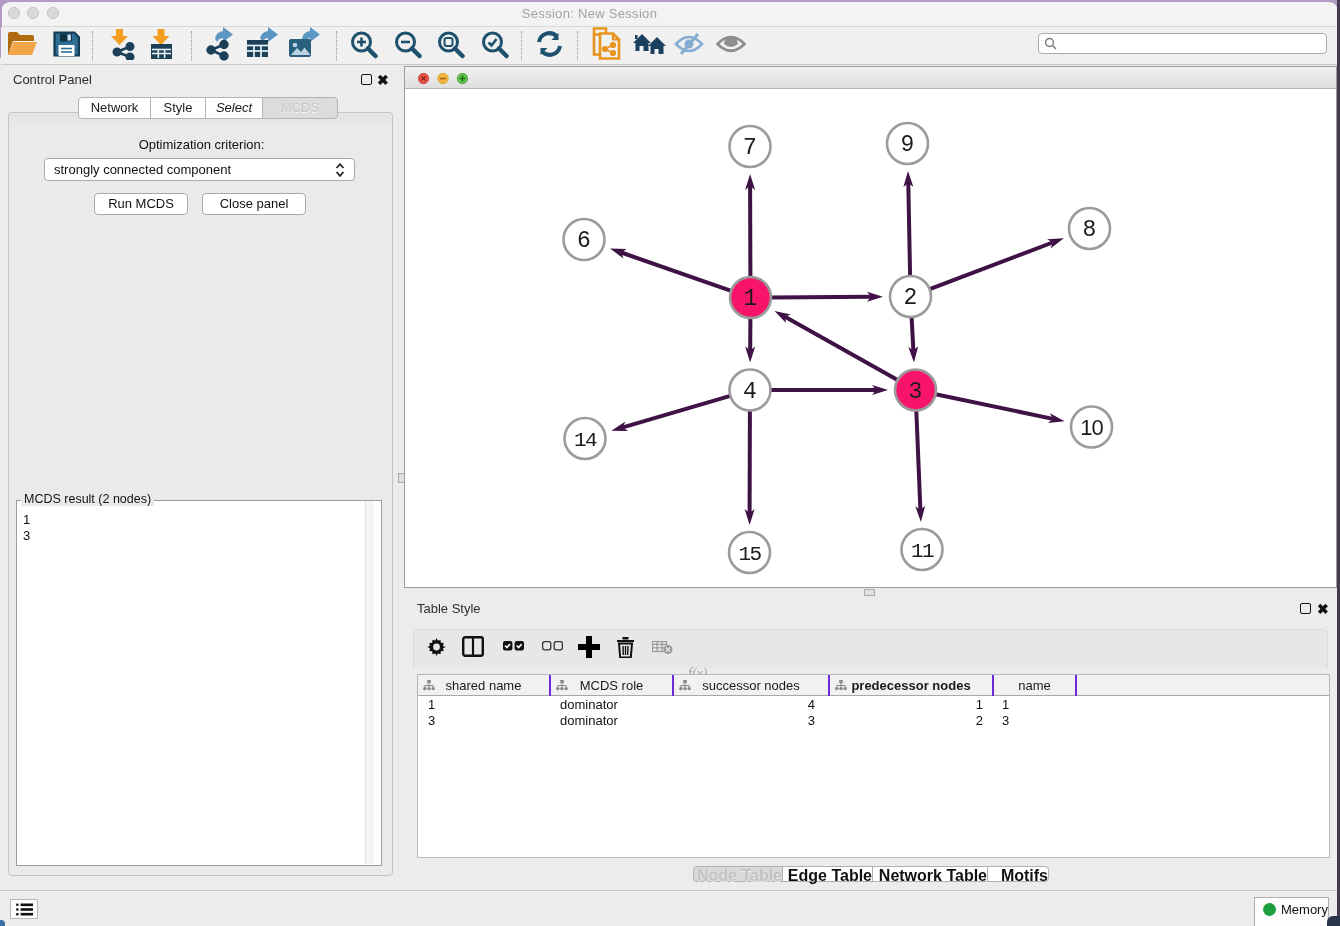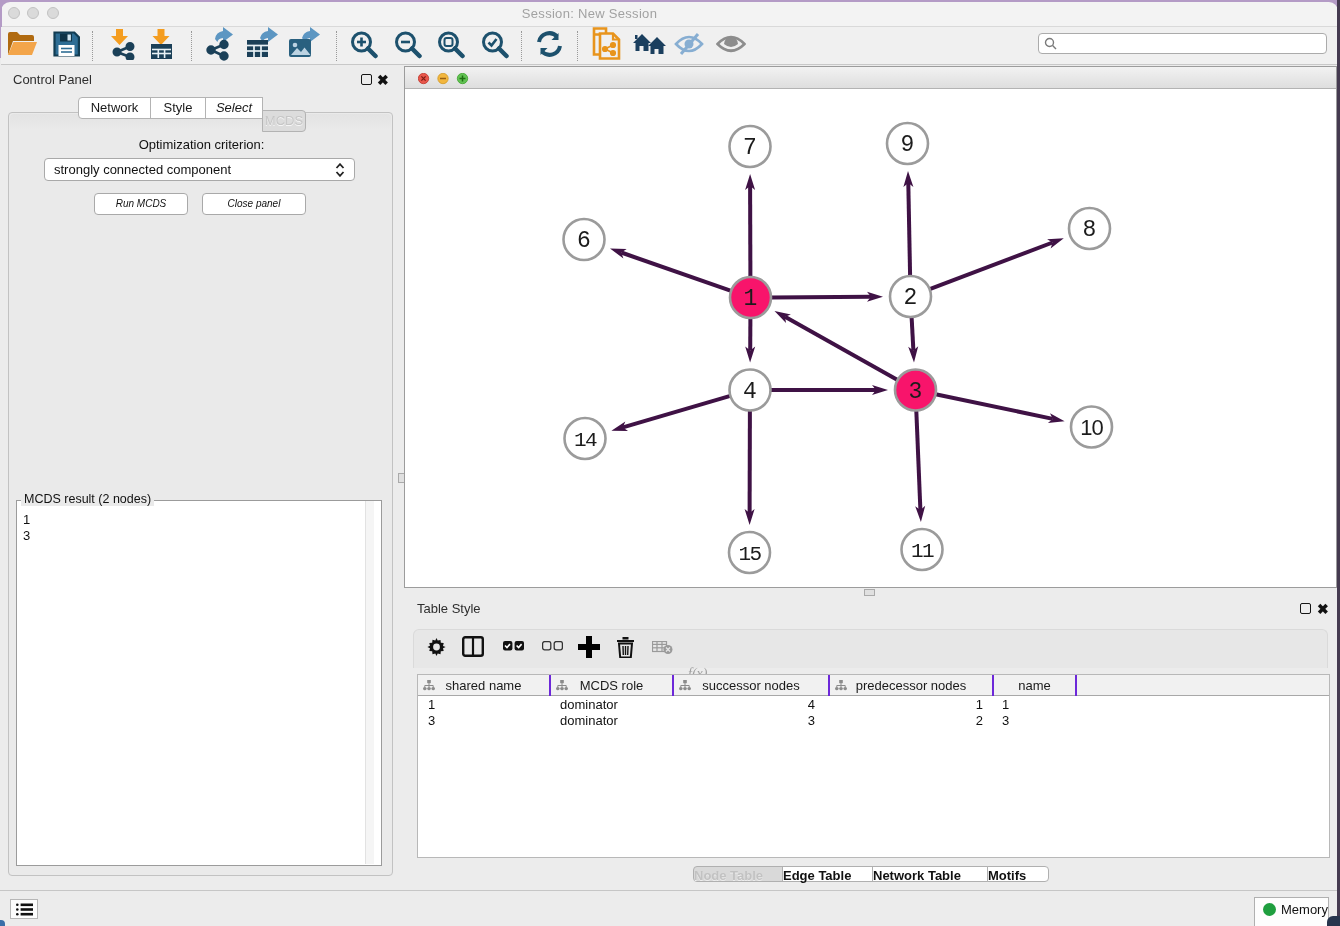--- a/index.html
+++ b/index.html
@@ -21,41 +21,41 @@
 #cpanel { left:0; top:65px; width:403px; height:825px; background:#ececec; }
 .paneltitle { font-size:13px; color:#2e2e2e; }
 .maxbox { width:11px; height:11px; border:1.8px solid #151515; border-radius:2px; background:transparent;}
 .xicon { font-size:14px; font-weight:bold; color:#111; line-height:12px;}
 .tab { position:absolute; top:0; height:22px; border:1px solid #b3b3b3; background:#fff; color:#1a1a1a; font-size:13px; text-align:center; line-height:20px; }
 .tabsel { background:#dcdcdc; color:#c6c6c6; text-shadow:0 1px 0 #f5f5f5; }
 #cpbody { left:8px; top:112px; width:385px; height:764px; background:#eaeaea; border:1px solid #c2c2c2; border-radius:4px; }
 #cpbody .innerhead { position:absolute; left:1px; top:1px; right:1px; height:16px; background:linear-gradient(#e3e3e3,#eaeaea); border-radius:4px 4px 0 0;}
 #optlabel { left:0; top:137px; width:403px; text-align:center; font-size:13px; color:#111; }
 #dropdown { left:44px; top:158px; width:311px; height:23px; background:#fff; border:1px solid #a9a9a9; border-radius:4px; font-size:13px; color:#111; line-height:21px; padding-left:9px; }
-.btn { position:absolute; height:22px; background:#fff; border:1px solid #a9a9a9; border-radius:4px; font-size:10px; color:#111; text-align:center; line-height:20px;font-style:italic; }
+.btn { position:absolute; height:22px; background:#fff; border:1px solid #a9a9a9; border-radius:4px; font-size:13px; color:#111; text-align:center; line-height:20px; }
 
 #grpbox { left:16px; top:500px; width:366px; height:366px; border:1px solid #9b9b9b; background:#fff; }
 #grplabel { left:21px; top:492px; background:#eaeaea; padding:0 3px; font-size:12.5px; color:#111; }
 #grpscroll { left:365px; top:501px; width:9px; height:363px; background:#f5f5f5; border-left:1px solid #e2e2e2;}
 .mono13 { font-size:13px; color:#111; }
 #vgrip { left:398px; top:473px; width:7px; height:10px; background:#e0e0e0; border:1px solid #aaa; }
 #hgrip { left:864px; top:589px; width:11px; height:7px; background:#e0e0e0; border:1px solid #aaa; }
 
 #netwin { left:404px; top:66px; width:933px; height:522px; background:#fff; border:1px solid #9c9c9c; }
 #nettitle { position:absolute; left:0; top:0; width:100%; height:22px; background:linear-gradient(#f2f2f2,#dedede); border-bottom:1px solid #b3b3b3; }
 #netname { position:absolute; top:4px; left:0; width:100%; text-align:center; font-size:13.5px; font-weight:bold; color:#1a1a1a; letter-spacing:.3px;}
 
 #tpanel { left:404px; top:597px; width:933px; height:293px; background:#ececec; }
 #ttoolbar { position:absolute; left:413px; top:629px; width:915px; height:39px; background:#e7e7e7; border:1px solid #dadada; border-radius:6px 6px 0 0; border-bottom:none;}
 #ttable { position:absolute; left:417px; top:674px; width:913px; height:184px; background:#fff; border:1px solid #b8b8b8; }
 #thead { position:absolute; left:0; top:0; width:100%; height:21px; background:#f1f1f1; border-bottom:1px solid #a8a8a8;}
 .th { position:absolute; top:0; height:21px; border-right:2px solid #6d28d9; font-size:13px; color:#1a1a1a; text-align:center; line-height:21px;}
 .td { position:absolute; font-size:13px; color:#111; }
 
-.btab { position:absolute; top:866px; height:16px; border:1px solid #b0b0b0; background:#fff; font-size:13px; font-weight:bold; color:#111; text-align:left; line-height:18px;}
+.btab { position:absolute; top:866px; height:16px; border:1px solid #b0b0b0; background:#fff; font-size:16px; font-weight:bold; color:#111; text-align:right; line-height:18px;}
 .btabsel { background:#d9d9d9; color:#c2c2c2; text-shadow:0 1px 0 #eee; font-weight:bold;}
 
 #statusbar { left:0; top:890px; width:1340px; height:36px; background:#ececec; border-top:1px solid #c6c6c6; }
 #listbtn { left:10px; top:899px; width:28px; height:20px; background:#fdfdfd; border:1px solid #b7b7b7; }
 #membtn { left:1254px; top:897px; width:75px; height:36px; background:#fdfdfd; border:1px solid #b0b0b0; font-size:13px; color:#111; }
 </style>
 </head>
 <body>
 <div class="abs" id="purpletop"></div>
 <div class="abs" id="titlebar"></div>
@@ -213,21 +213,21 @@
 <div class="abs" id="cpanel"></div>
 <div class="abs paneltitle" style="left:13px;top:72px">Control Panel</div>
 <div class="abs maxbox" style="left:361px;top:74px"></div>
 <div class="abs xicon" style="left:377px;top:74px">✖</div>
 <div class="abs" id="cpbody">
     <div class="innerhead"></div>
   </div>
 <div class="abs tab" style="left:78px;top:97px;width:73px;border-radius:4px 0 0 4px;">Network</div>
 <div class="abs tab" style="left:150px;top:97px;width:56px;">Style</div>
 <div class="abs tab" style="left:205px;top:97px;width:58px;font-style:italic;">Select</div>
-<div class="abs tab tabsel" style="left:262px;top:97px;width:44px;border-radius:0 4px 4px 0;margin-top:13px;">MCDS</div>
+<div class="abs tab tabsel" style="left:262px;top:97px;width:76px;border-radius:0 4px 4px 0;">MCDS</div>
 <div class="abs" id="optlabel">Optimization criterion:</div>
 <div class="abs" id="dropdown">strongly connected component
 <svg style="position:absolute;right:9px;top:4px" width="10" height="14" viewBox="0 0 10 14">
       <path d="M1.5 5 L5 1.2 L8.5 5" fill="none" stroke="#222" stroke-width="1.8"></path>
       <path d="M1.5 9 L5 12.8 L8.5 9" fill="none" stroke="#222" stroke-width="1.8"></path>
     </svg>
 </div>
 <div class="abs btn" style="left:94px;top:193px;width:94px;">Run MCDS</div>
 <div class="abs btn" style="left:202px;top:193px;width:104px;">Close panel</div>
 <div class="abs" id="grpbox"></div>
@@ -357,21 +357,21 @@
       <path d="M14 6.5l4 4M18 6.5l-4 4" stroke="#e7e7e7" stroke-width="1.3"></path>
     </svg>
   <div class="abs" style="left:688px;top:634px;font-family:'Liberation Serif',serif;font-style:italic;font-size:14px;color:#9f9f9f;margin-top:32px;">f(x)</div>
 </div>
 
 <div class="abs" id="ttable">
   <div id="thead"></div>
   <div class="th" style="left:0;width:133px;">shared name</div>
   <div class="th" style="left:133px;width:123px;">MCDS role</div>
   <div class="th" style="left:256px;width:156px;">successor nodes</div>
-  <div class="th" style="left:412px;width:164px;">predecessor nodes</div>
+  <div class="th" style="left:412px;width:164px;font-weight:bold;">predecessor nodes</div>
   <div class="th" style="left:576px;width:83px;">name</div>
   <svg class="abs" style="left:5px;top:5px" width="12" height="11" viewBox="0 0 12 11">
       <g fill="#8b8b8b">
         <rect x="4.2" y="0" width="3.6" height="3.2"></rect>
         <rect x="0" y="7" width="3.6" height="3.2" rx="1.6"></rect>
         <rect x="4.2" y="7" width="3.6" height="3.2" rx="1.6"></rect>
         <rect x="8.4" y="7" width="3.6" height="3.2" rx="1.6"></rect>
       </g>
       <path d="M6 3v2.5M1.8 7V5.5h8.4V7M6 5.5V7" stroke="#8b8b8b" fill="none" stroke-width="1"></path>
     </svg>

